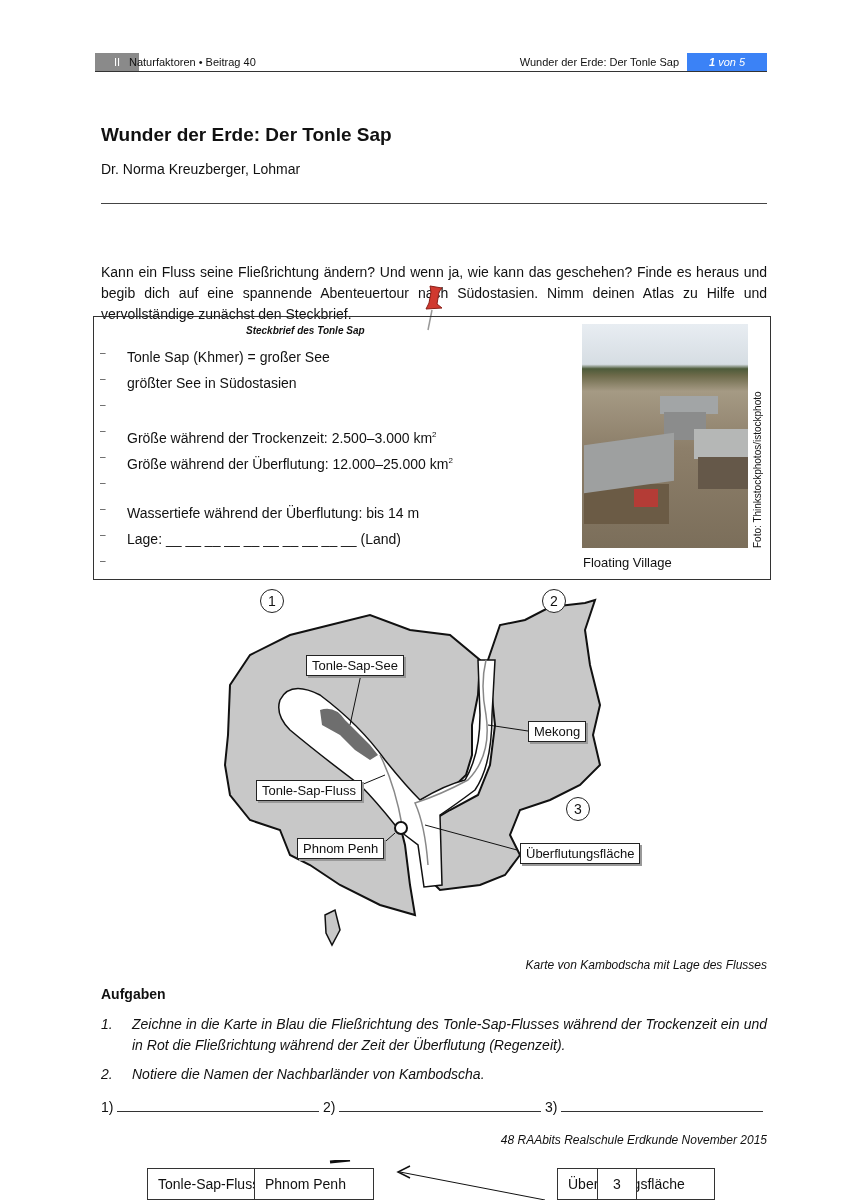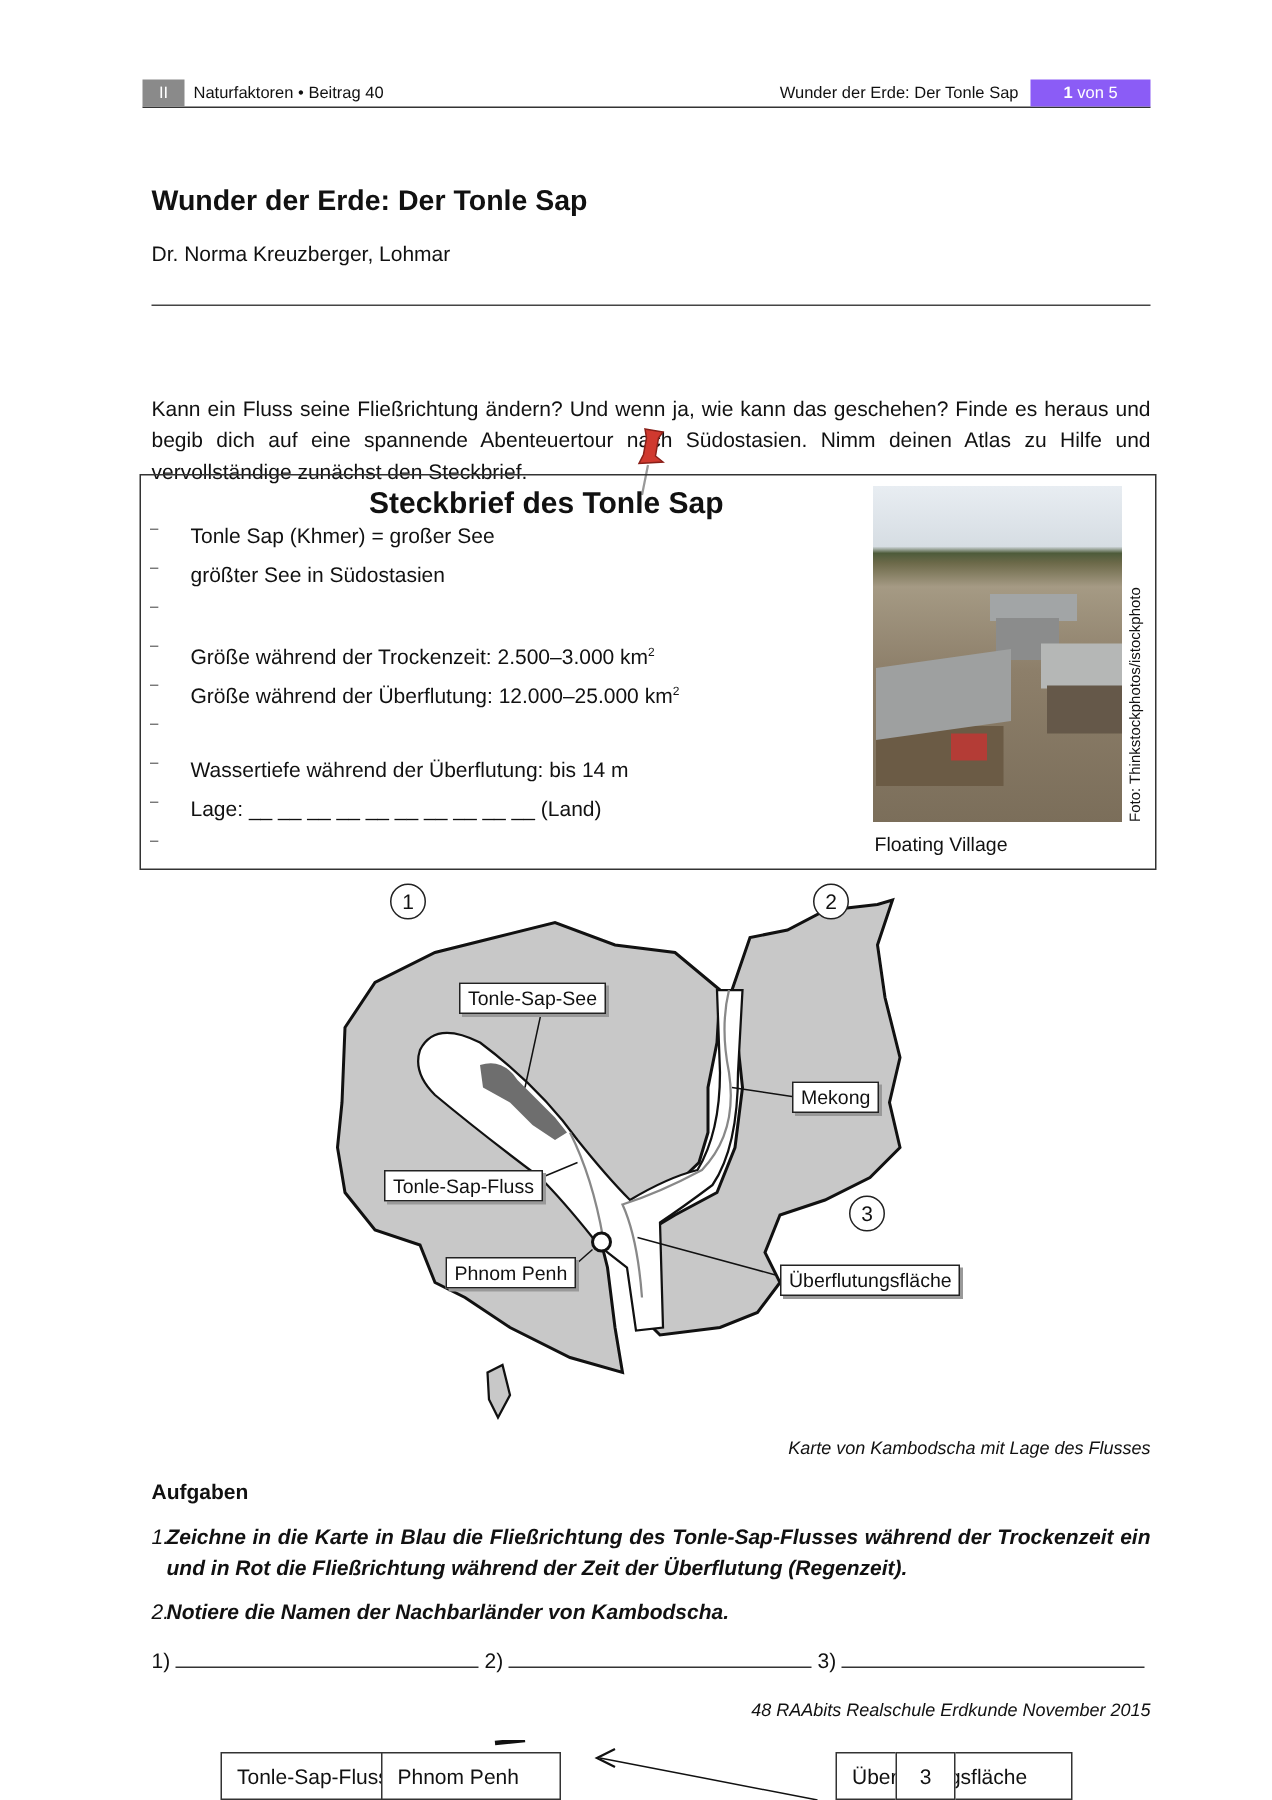--- a/index.html
+++ b/index.html
@@ -1,31 +1,31 @@
 <!DOCTYPE html>
 <html><head>
 <meta charset="utf-8">
 <style>
   html,body{margin:0;padding:0;background:#fff;}
   body{width:848px;height:1200px;position:relative;overflow:hidden;font-family:"Liberation Sans",sans-serif;color:#111;}
   .abs{position:absolute;}
   
   .hdr{left:95px;top:53px;width:672px;height:18px;border-bottom:1px solid #333;font-size:11px;}
-  .hdr .sec{position:absolute;left:0;top:0;width:28px;height:18px;background:#8a8a8a;color:#fff;text-align:center;line-height:18px;}
+  .hdr .sec{position:absolute;left:0;top:0;width:44px;height:18px;background:#8a8a8a;color:#fff;text-align:center;line-height:18px;}
   .hdr .left{position:absolute;left:34px;top:3px;}
   .hdr .right{position:absolute;right:88px;top:3px;}
-  .hdr .page{position:absolute;right:0;top:0;width:80px;height:18px;background:#8b5cf6;color:#fff;text-align:center;line-height:18px;}
+  .hdr .page{position:absolute;right:0;top:0;width:80px;height:18px;background:#3b82f6;color:#fff;text-align:center;line-height:18px;font-style:italic;}
   .hdr .page b{font-weight:bold;}
   h1{position:absolute;left:101px;top:124px;margin:0;font-size:19px;font-weight:bold;}
   .author{left:101px;top:161px;font-size:14px;}
   .rule{left:101px;top:203px;width:666px;height:1px;background:#444;}
   .intro{left:101px;top:218px;width:666px;font-size:14px;line-height:21px;text-align:justify;margin-top:44px;}
   
   .box{left:93px;top:316px;width:676px;height:262px;border:1px solid #333;}
-  .box .ttl{position:absolute;left:152px;top:8px;font-size:20px;font-weight:bold;}
+  .box .ttl{position:absolute;left:152px;top:8px;font-size:10px;font-weight:bold;font-style:italic;}
   .box ul{list-style:none;margin:0;padding:0;position:absolute;left:6px;top:30px;}
   .box li{height:26px;font-size:14px;position:relative;padding-left:27px;line-height:20px;}
   .box li .dash{position:absolute;left:0;top:-4px;font-size:10px;color:#444;}
   .photo{left:582px;top:324px;width:166px;height:224px;background:linear-gradient(#e8edf2 0%,#d6dde3 18%,#4d5b3a 20%,#6d6a4a 23%,#a59a84 30%,#8d7f6a 55%,#7b6e5a 100%);overflow:hidden;}
   .photo .roof1{position:absolute;left:2px;top:115px;width:90px;height:48px;background:#9ea0a0;transform:skewY(-8deg);}
   .photo .wall1{position:absolute;left:2px;top:160px;width:85px;height:40px;background:#6b5b45;}
   .photo .roof2{position:absolute;left:112px;top:105px;width:54px;height:30px;background:#b5b7b6;}
   .photo .wall2{position:absolute;left:116px;top:133px;width:50px;height:32px;background:#655849;}
   .photo .roof3{position:absolute;left:78px;top:72px;width:58px;height:18px;background:#a2a5a6;}
   .photo .wall3{position:absolute;left:82px;top:88px;width:42px;height:28px;background:#8b8c8c;}
@@ -33,21 +33,21 @@
   .credit{left:752px;top:548px;font-size:10px;transform:rotate(-90deg);transform-origin:0 0;white-space:nowrap;}
   .caption{left:583px;top:555px;font-size:13px;}
   
   .map{left:210px;top:585px;width:420px;height:370px;}
   .maplabel{position:absolute;background:#fff;border:1.5px solid #222;font-size:13px;padding:2px 5px;box-shadow:2px 2px 0 #999;white-space:nowrap;}
   .num{position:absolute;width:22px;height:22px;border:1.5px solid #222;border-radius:50%;background:#fff;text-align:center;line-height:22px;font-size:14px;}
   .mapcap{right:81px;top:958px;font-size:12px;font-style:italic;}
   .tasks-h{left:101px;top:986px;font-size:14px;font-weight:bold;}
   .task{left:101px;width:666px;font-size:14px;font-style:italic;line-height:21px;}
   .task .n{position:absolute;left:0;}
-  .task .t{margin-left:10px;display:block;text-align:justify;font-weight:bold;}
+  .task .t{margin-left:31px;display:block;text-align:justify;}
   .answers{left:101px;top:1097px;width:666px;font-size:14px;display:flex;}
   .answers .slot{display:flex;align-items:flex-end;flex:1;}
   .answers .line{flex:1;border-bottom:1px solid #333;margin:0 4px 3px 4px;height:14px;}
   .footer{right:81px;top:1133px;font-size:12px;font-style:italic;}
   .drag{position:absolute;border:1px solid #333;background:#fff;font-size:14px;height:30px;line-height:30px;padding:0 10px;white-space:nowrap;overflow:hidden;}
 </style>
 </head>
 <body>
 
 <div class="abs hdr">

